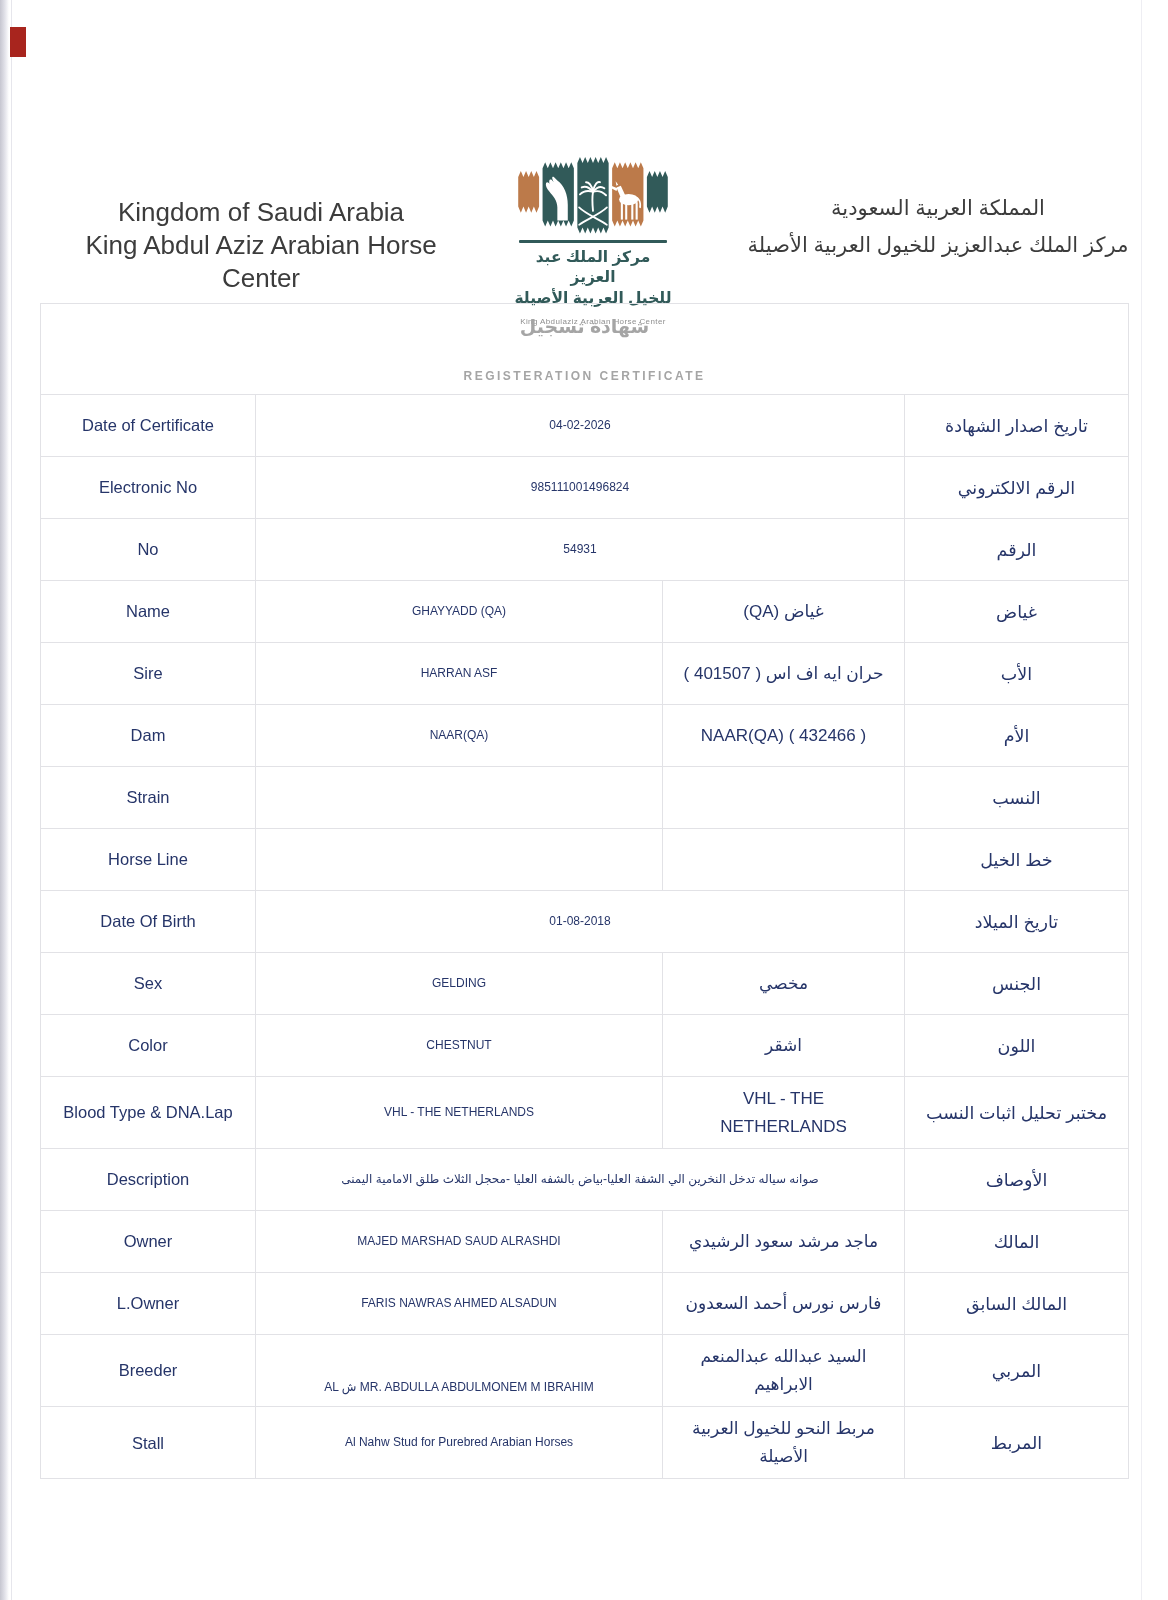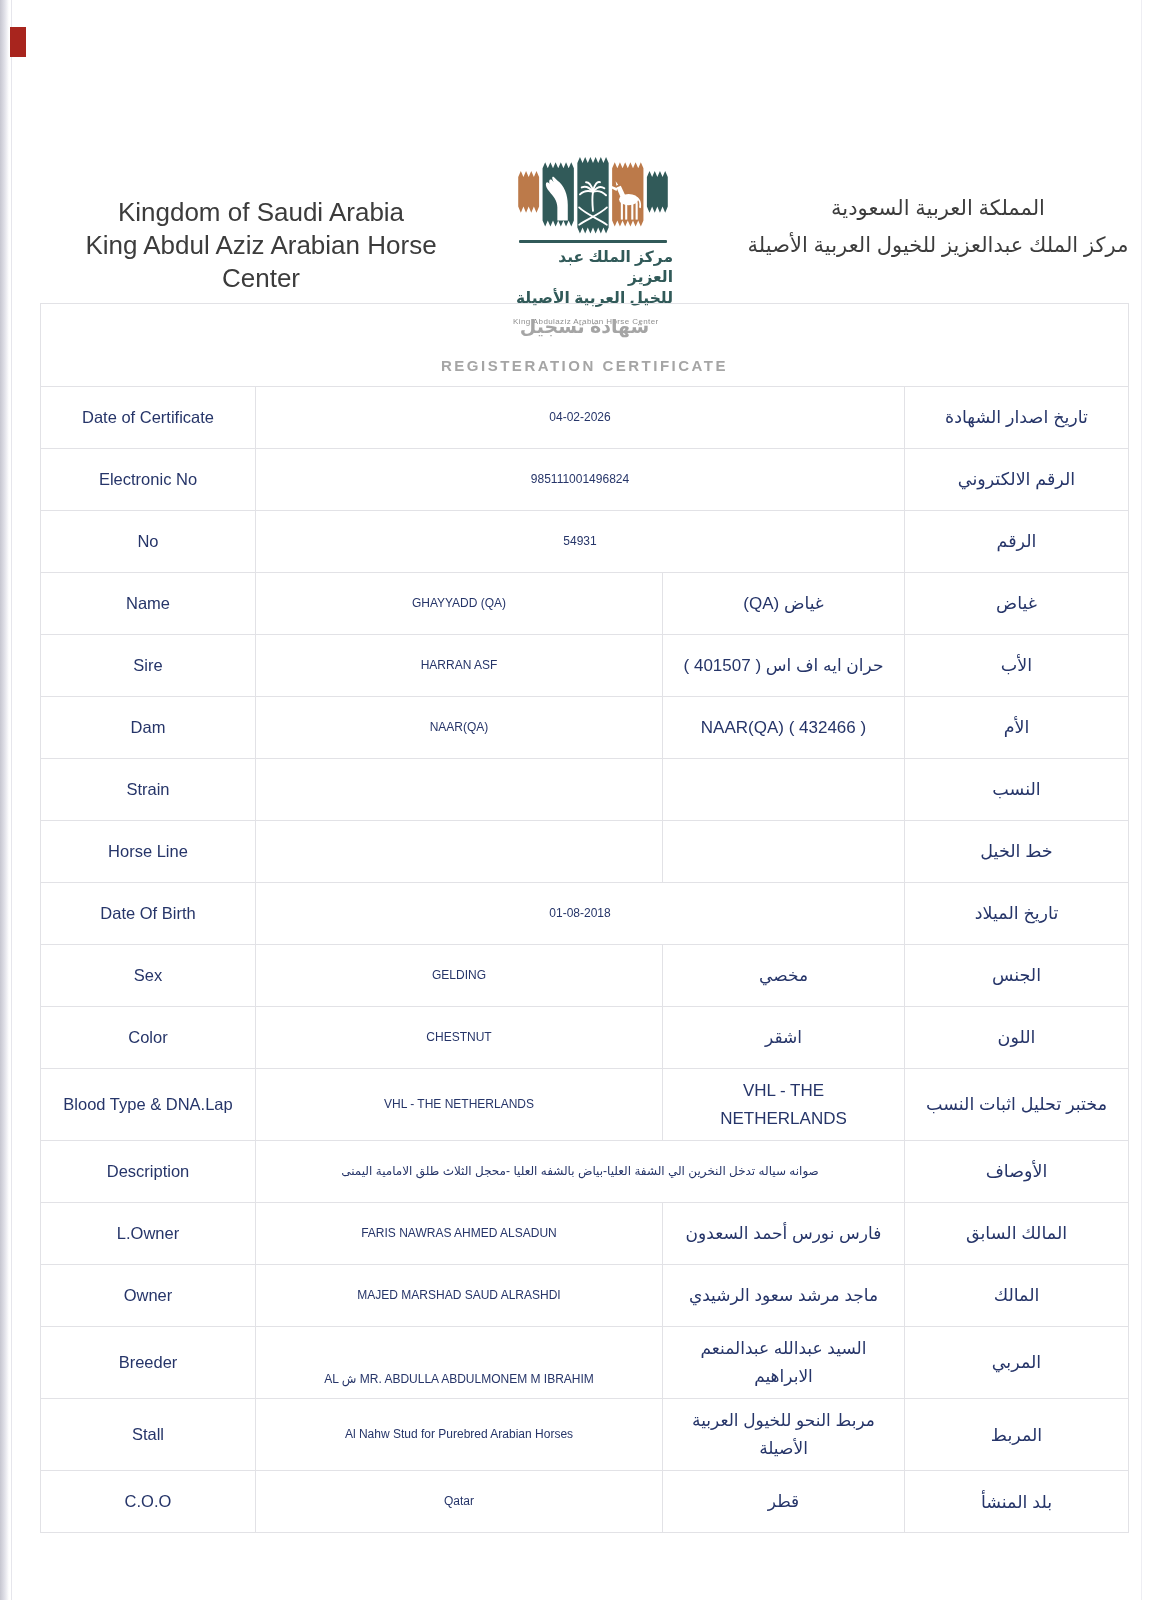--- a/index.html
+++ b/index.html
@@ -19,21 +19,21 @@
   .edge-right{position:absolute;left:1141px;top:0;width:1px;height:100%;background:#eeeef3;}
   .red-marker{position:absolute;left:10px;top:27px;width:16px;height:30px;background:var(--red);}
 
   
   .header-en{position:absolute;left:61px;top:196px;width:400px;text-align:center;
     color:var(--headergray);font-size:26px;line-height:33px;}
   .header-ar{position:absolute;left:738px;top:189px;width:400px;text-align:center;
     color:var(--headergray);font-size:21px;line-height:37px;}
 
   
-  .logo{position:absolute;left:513px;top:157px;width:160px;}
+  .logo{position:absolute;left:513px;top:157px;width:160px;text-align:center;}
   .logo svg{display:block;margin:0 auto;}
   .logo-divider{width:148px;height:3px;background:var(--teal);margin:3px auto 4px;border-radius:1px;}
   .logo-ar{color:var(--teal);font-weight:bold;font-size:15.5px;line-height:1.32;}
   .logo-cap{color:var(--captiongray);font-size:8px;letter-spacing:0.4px;margin-top:9px;white-space:nowrap;}
 
   
   table.cert{position:absolute;left:40px;top:303px;width:1088px;
     border-collapse:collapse;table-layout:fixed;}
   table.cert td{
     border:1px solid var(--border);text-align:center;vertical-align:middle;
@@ -41,21 +41,21 @@
     overflow:hidden;word-wrap:break-word;
   }
   td.en-label{font-size:16.5px;}
   td.en-value{font-size:12px;}
   td.ar-value{font-size:17px;}
   td.ar-label{font-size:17.5px;}
   td.narrow-en > span{display:inline-block;max-width:330px;margin-top:34px;}
   td.narrow-ar > span{display:inline-block;max-width:160px;}
   td.title-cell{padding:13px 10px 14px;height:84px;}
   .title-ar{font-size:19px;font-weight:bold;color:var(--titlegray);}
-  .title-en{font-size:15px;font-weight:bold;color:var(--titlegray);letter-spacing:2.5px;margin-top:11px;}
+  .title-en{font-size:12px;font-weight:bold;color:var(--titlegray);letter-spacing:2.5px;margin-top:24px;}
 </style>
 </head>
 <body>
 
 <div class="edge-left"></div>
 <div class="edge-left2"></div>
 <div class="edge-right"></div>
 <div class="red-marker"></div>
 
 <div class="header-en">
@@ -193,43 +193,37 @@
         <td class="en-value" dir="auto"><span>VHL - THE NETHERLANDS</span></td>
         <td class="ar-value narrow-ar" dir="auto"><span>VHL - THE NETHERLANDS</span></td>
         <td class="ar-label" dir="rtl"><span>مختبر تحليل اثبات النسب</span></td>
       </tr>
       <tr>
         <td class="en-label"><span>Description</span></td>
         <td class="en-value" dir="auto" colspan="2"><span>صوانه سياله تدخل النخرين الي الشفة العليا-بياض بالشفه العليا -محجل الثلاث طلق الامامية اليمنى</span></td>
         <td class="ar-label" dir="rtl"><span>الأوصاف</span></td>
       </tr>
       <tr>
+        <td class="en-label"><span>Owner</span></td>
+        <td class="en-value" dir="auto"><span>MAJED MARSHAD SAUD ALRASHDI</span></td>
+        <td class="ar-value" dir="auto"><span>ماجد مرشد سعود الرشيدي</span></td>
+        <td class="ar-label" dir="rtl"><span>المالك</span></td>
+      </tr>
+      <tr>
         <td class="en-label"><span>L.Owner</span></td>
         <td class="en-value" dir="auto"><span>FARIS NAWRAS AHMED ALSADUN</span></td>
         <td class="ar-value" dir="auto"><span>فارس نورس أحمد السعدون</span></td>
         <td class="ar-label" dir="rtl"><span>المالك السابق</span></td>
       </tr>
       <tr>
-        <td class="en-label"><span>Owner</span></td>
-        <td class="en-value" dir="auto"><span>MAJED MARSHAD SAUD ALRASHDI</span></td>
-        <td class="ar-value" dir="auto"><span>ماجد مرشد سعود الرشيدي</span></td>
-        <td class="ar-label" dir="rtl"><span>المالك</span></td>
-      </tr>
-      <tr>
         <td class="en-label"><span>Breeder</span></td>
         <td class="en-value narrow-en" dir="auto"><span>AL ش MR. ABDULLA ABDULMONEM M IBRAHIM</span></td>
         <td class="ar-value" dir="auto"><span>السيد عبدالله عبدالمنعم الابراهيم</span></td>
         <td class="ar-label" dir="rtl"><span>المربي</span></td>
       </tr>
       <tr>
         <td class="en-label"><span>Stall</span></td>
         <td class="en-value" dir="auto"><span>Al Nahw Stud for Purebred Arabian Horses</span></td>
         <td class="ar-value" dir="auto"><span>مربط النحو للخيول العربية الأصيلة</span></td>
         <td class="ar-label" dir="rtl"><span>المربط</span></td>
       </tr>
-      <tr>
-        <td class="en-label"><span>C.O.O</span></td>
-        <td class="en-value" dir="auto"><span>Qatar</span></td>
-        <td class="ar-value" dir="auto"><span>قطر</span></td>
-        <td class="ar-label" dir="rtl"><span>بلد المنشأ</span></td>
-      </tr>
     </tbody>
 </table>
 
 </body></html>

